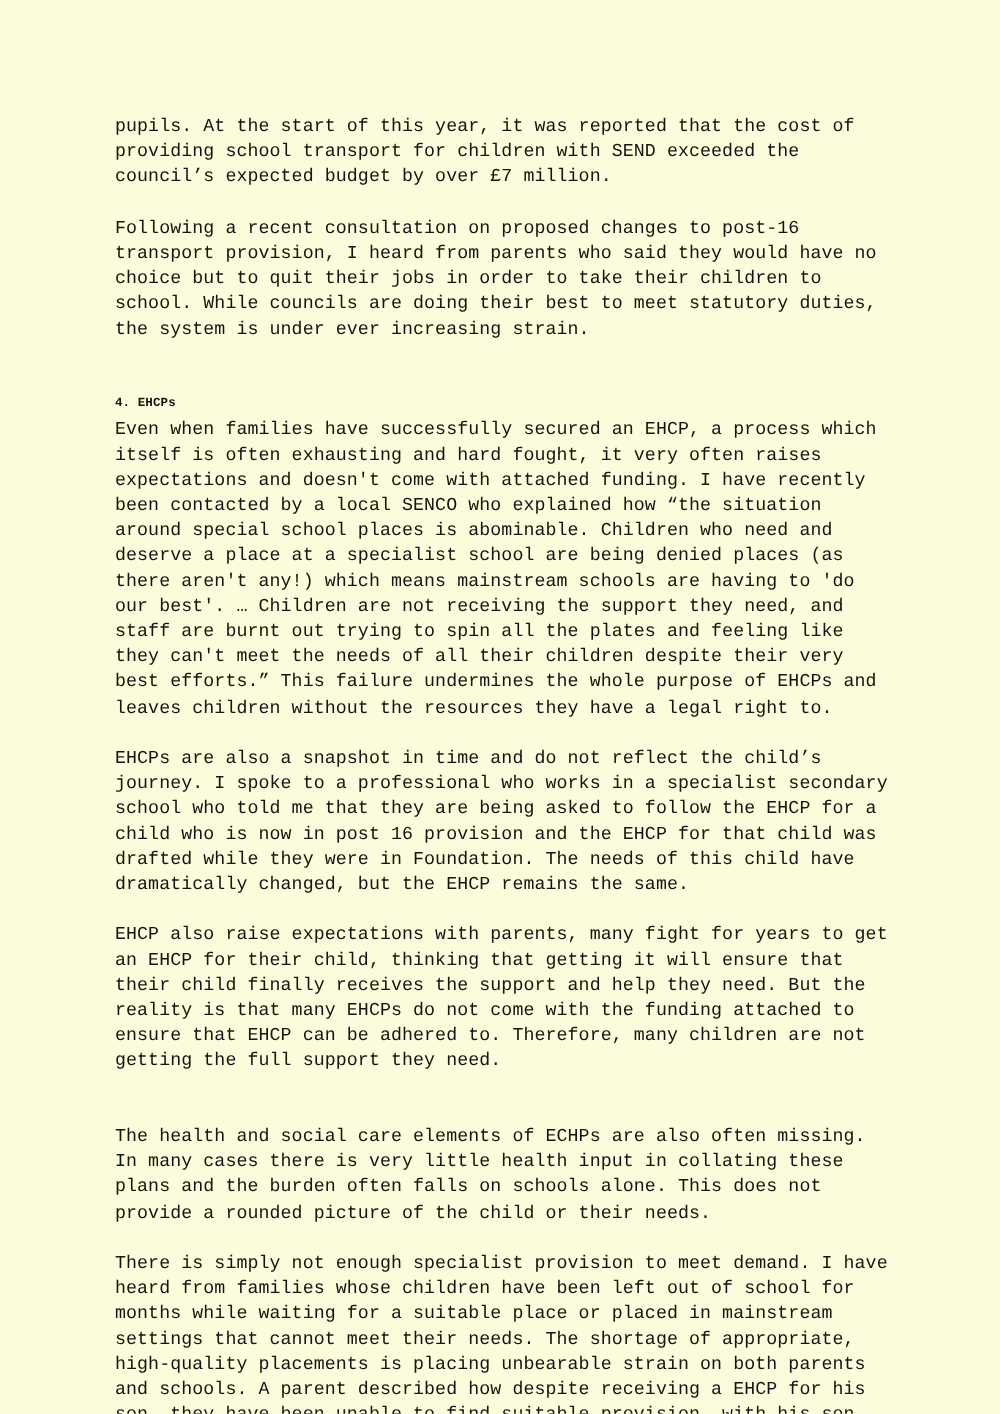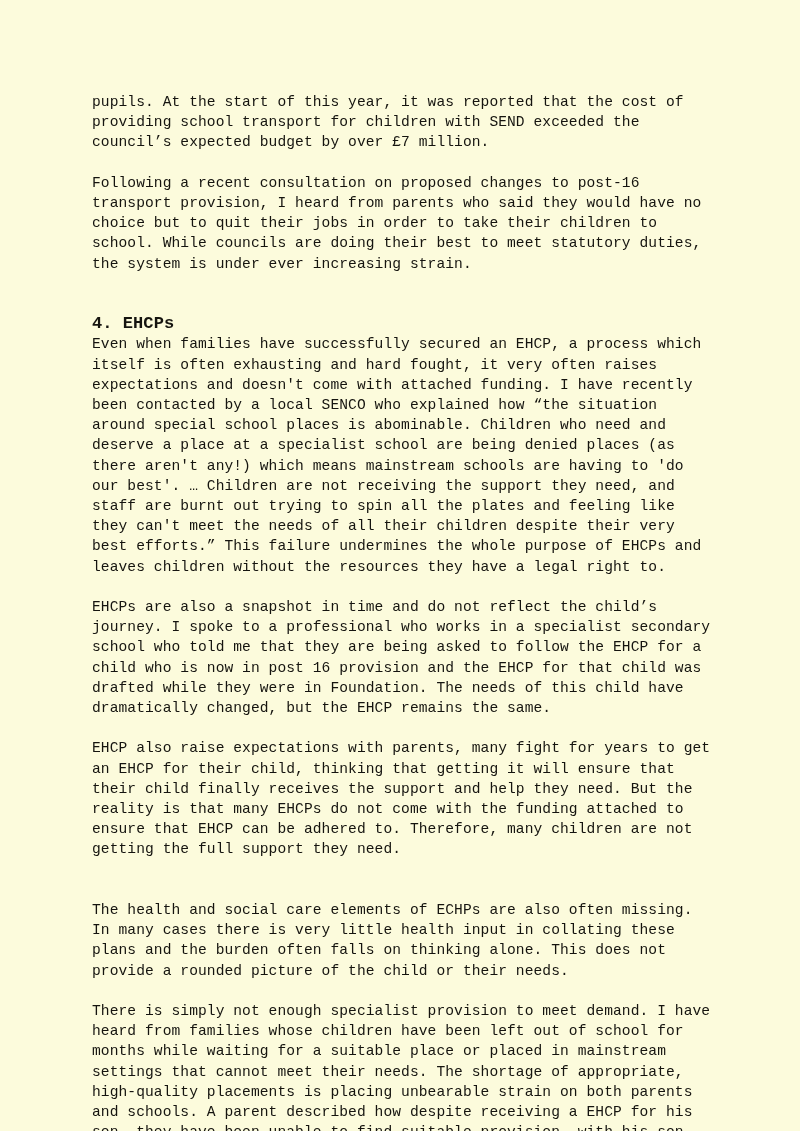--- a/index.html
+++ b/index.html
@@ -33,21 +33,21 @@
   p.para {
     margin: 0 0 20.2px 0;
   }
   p.para.gap-large {
     margin-bottom: 40.4px;
   }
   p.para.tight {
     margin-bottom: 0;
   }
   h2.section-heading {
-    font-size: 17px;
+    font-size: 10px;
     line-height: 20.2px;
     font-weight: bold;
     color: #15140f;
     margin: 0;
     padding: 0;
   }
   .section-block {
     margin-bottom: 20.2px;
   }
 </style>
@@ -63,20 +63,20 @@
 
     <div class="section-block">
       <h2 class="section-heading">4. EHCPs</h2>
       <p class="para tight">Even when families have successfully secured an EHCP, a process which itself is often exhausting and hard fought, it very often raises expectations and doesn't come with attached funding. I have recently been contacted by a local SENCO who explained how “the situation around special school places is abominable. Children who need and deserve a place at a specialist school are being denied places (as there aren't any!) which means mainstream schools are having to 'do our best'. … Children are not receiving the support they need, and staff are burnt out trying to spin all the plates and feeling like they can't meet the needs of all their children despite their very best efforts.” This failure undermines the whole purpose of EHCPs and leaves children without the resources they have a legal right to.</p>
     </div>
 
     <p class="para">EHCPs are also a snapshot in time and do not reflect the child’s journey. I spoke to a professional who works in a specialist secondary school who told me that they are being asked to follow the EHCP for a child who is now in post 16 provision and the EHCP for that child was drafted while they were in Foundation. The needs of this child have dramatically changed, but the EHCP remains the same.</p>
 
     <p class="para gap-large">EHCP also raise expectations with parents, many fight for years to get an EHCP for their child, thinking that getting it will ensure that their child finally receives the support and help they need. But the reality is that many EHCPs do not come with the funding attached to ensure that EHCP can be adhered to. Therefore, many children are not getting the full support they need.</p>
 
-    <p class="para">The health and social care elements of ECHPs are also often missing. In many cases there is very little health input in collating these plans and the burden often falls on thinking alone. This does not provide a rounded picture of the child or their needs.</p>
+    <p class="para">The health and social care elements of ECHPs are also often missing. In many cases there is very little health input in collating these plans and the burden often falls on schools alone. This does not provide a rounded picture of the child or their needs.</p>
 
     <div class="section-block">
       <p class="para tight">There is simply not enough specialist provision to meet demand. I have heard from families whose children have been left out of school for months while waiting for a suitable place or placed in mainstream settings that cannot meet their needs. The shortage of appropriate, high-quality placements is placing unbearable strain on both parents and schools. A parent described how despite receiving a EHCP for his son, they have been unable to find suitable provision, with his son “left neglected/self-</p>
     </div>
 
   </div>
 </div>
 
 </body></html>

